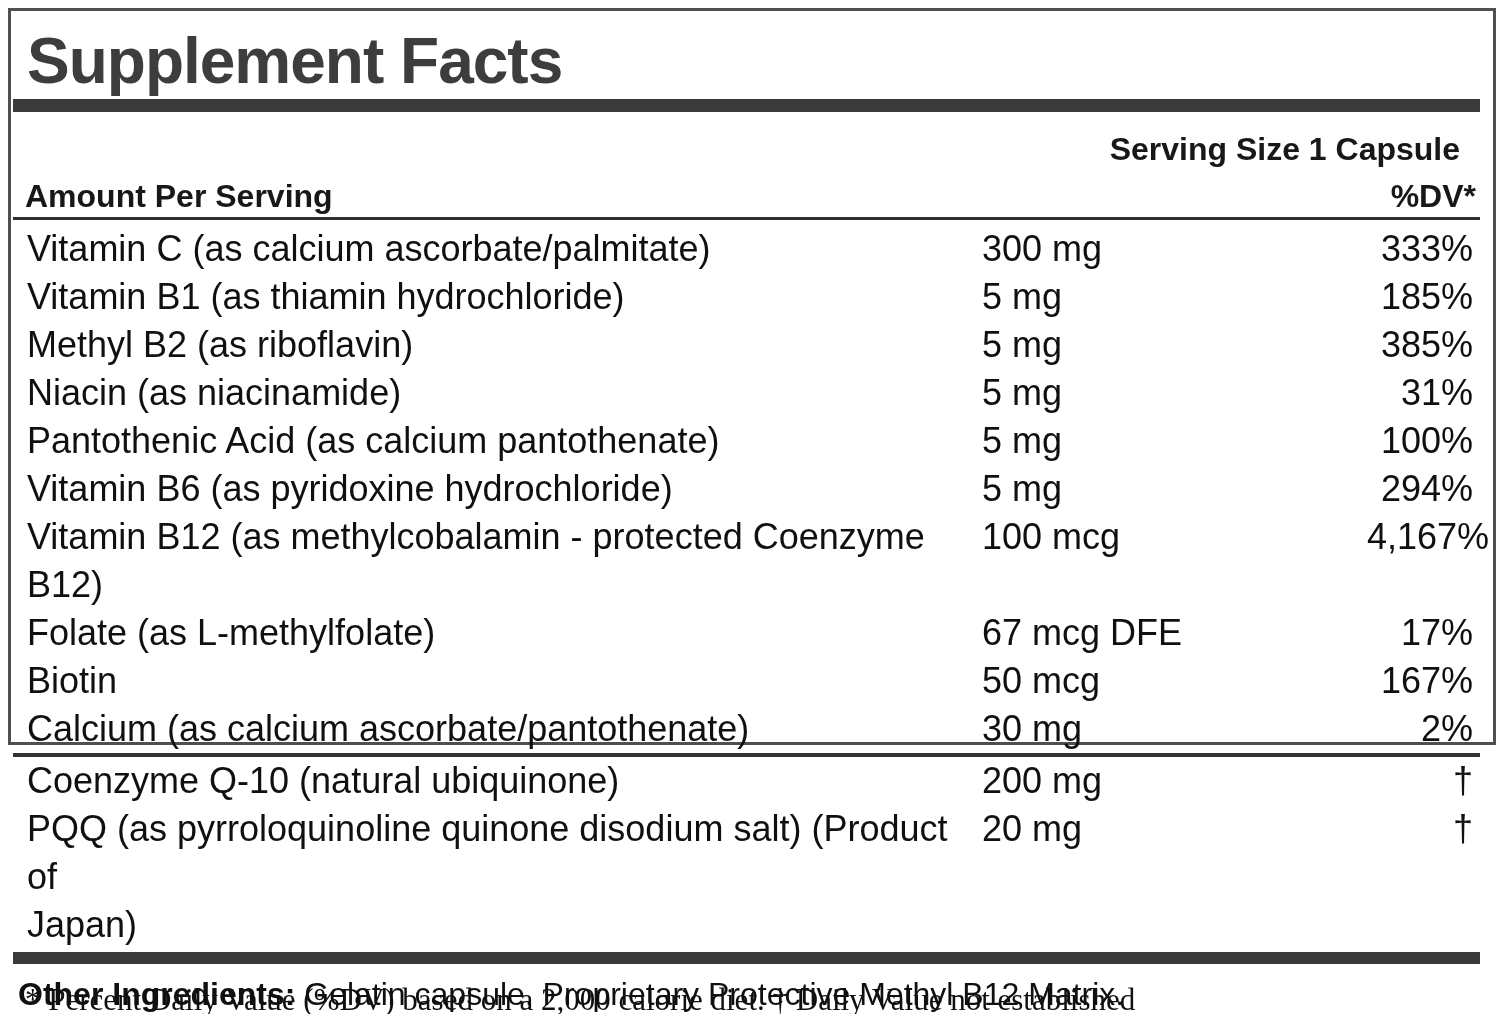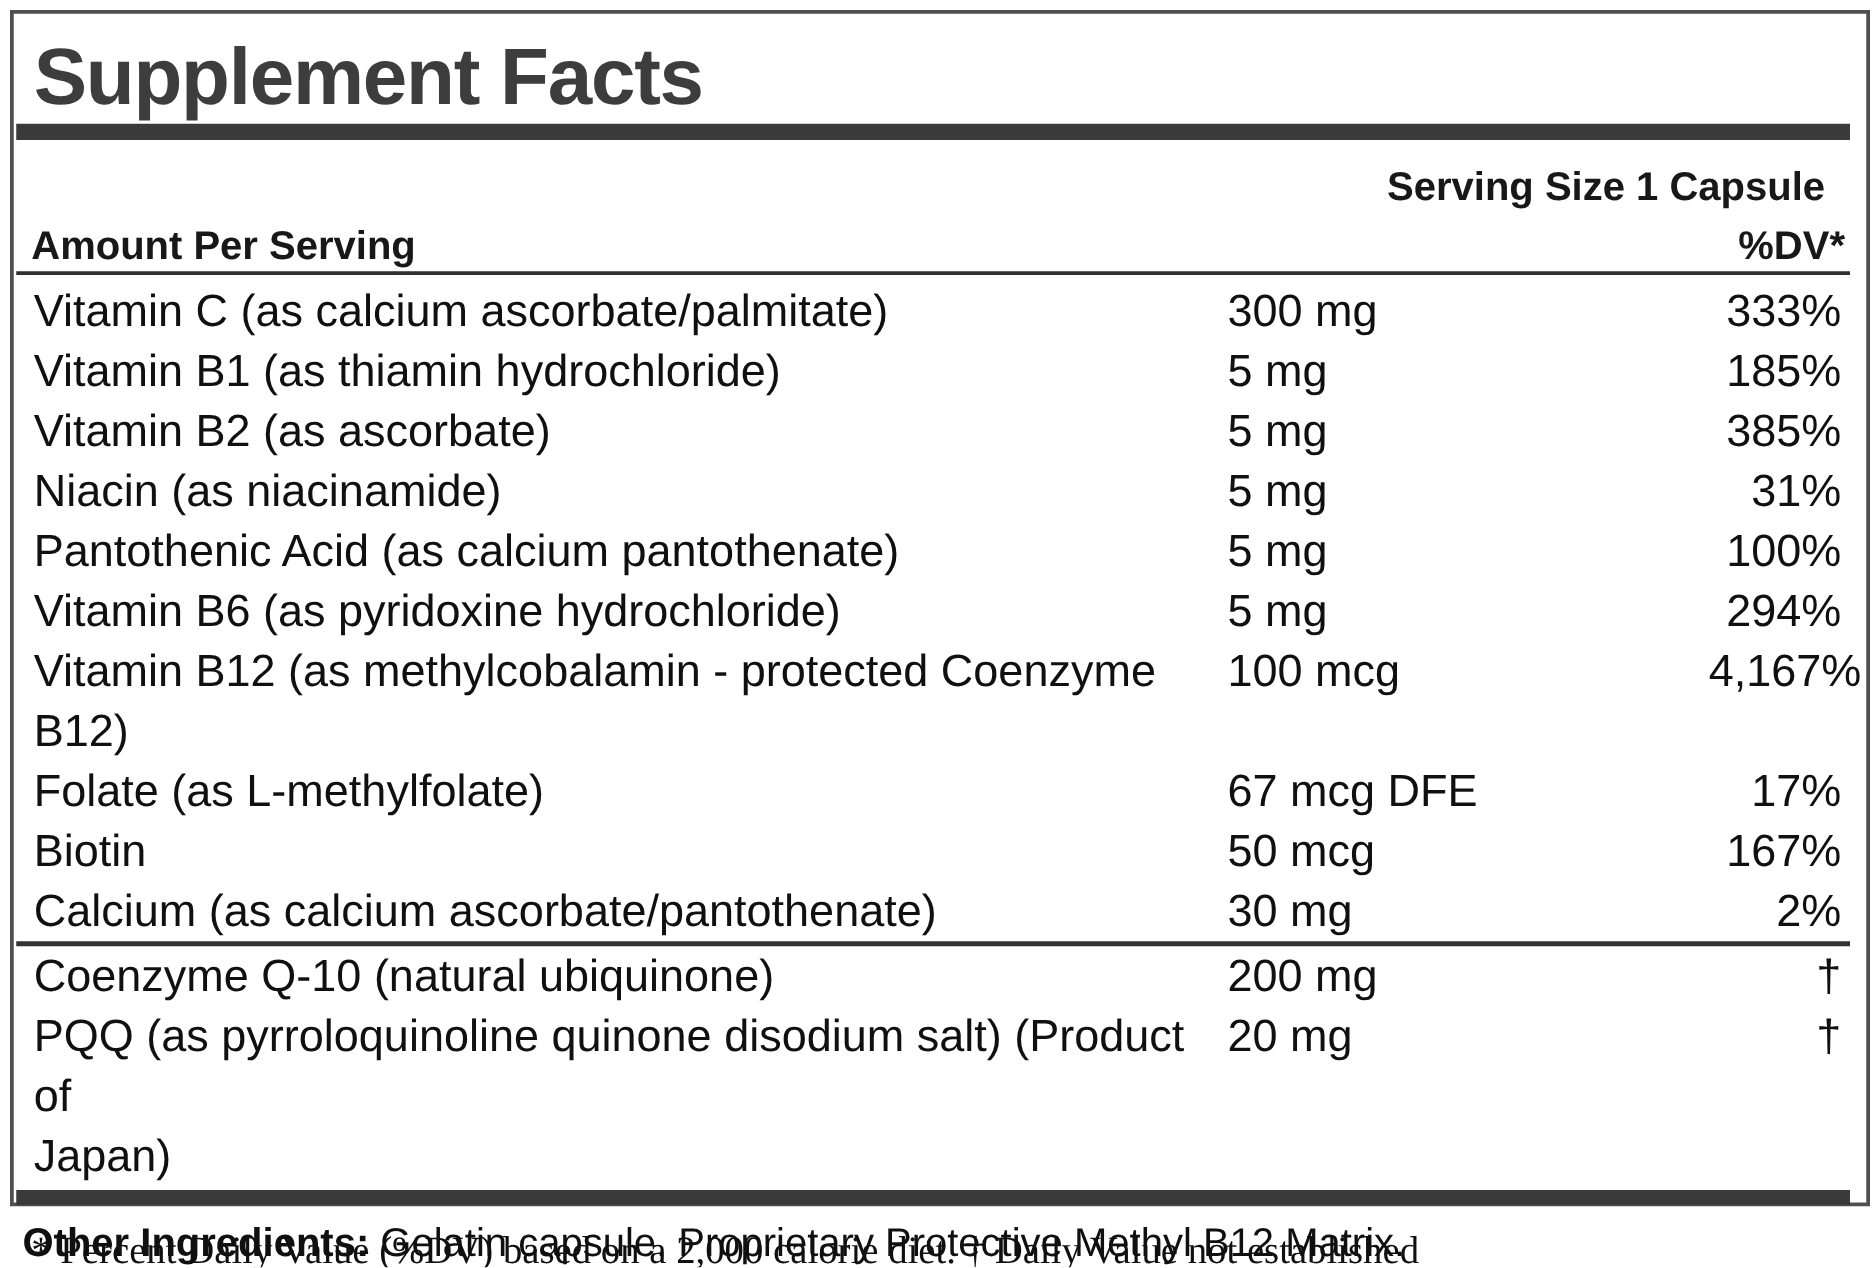--- a/index.html
+++ b/index.html
@@ -15,21 +15,21 @@
     background: #ffffff;
     position: relative;
     overflow: hidden;
   }
   .box {
     box-sizing: border-box;
     position: absolute;
     left: 8px;
     top: 8px;
     width: 1488px;
-    height: 957px;
+    height: 737px;
     border: 3px solid #4f4f4f;
     background: #ffffff;
   }
   .label-title {
     margin: 18px 0 0 16px;
     font-size: 64px;
     line-height: 64px;
     font-weight: 700;
     color: #3d3d3d;
     letter-spacing: -1px;
@@ -124,21 +124,21 @@
         </div>
         <div class="row">
           <div class="line1">
             <span class="name">Vitamin B1 (as thiamin hydrochloride)</span>
             <span class="amt">5 mg</span>
             <span class="dv">185%</span>
           </div>
         </div>
         <div class="row">
           <div class="line1">
-            <span class="name">Vitamin B2 (as ascorbate)</span>
+            <span class="name">Methyl B2 (as riboflavin)</span>
             <span class="amt">5 mg</span>
             <span class="dv">385%</span>
           </div>
         </div>
         <div class="row">
           <div class="line1">
             <span class="name">Niacin (as niacinamide)</span>
             <span class="amt">5 mg</span>
             <span class="dv">31%</span>
           </div>

